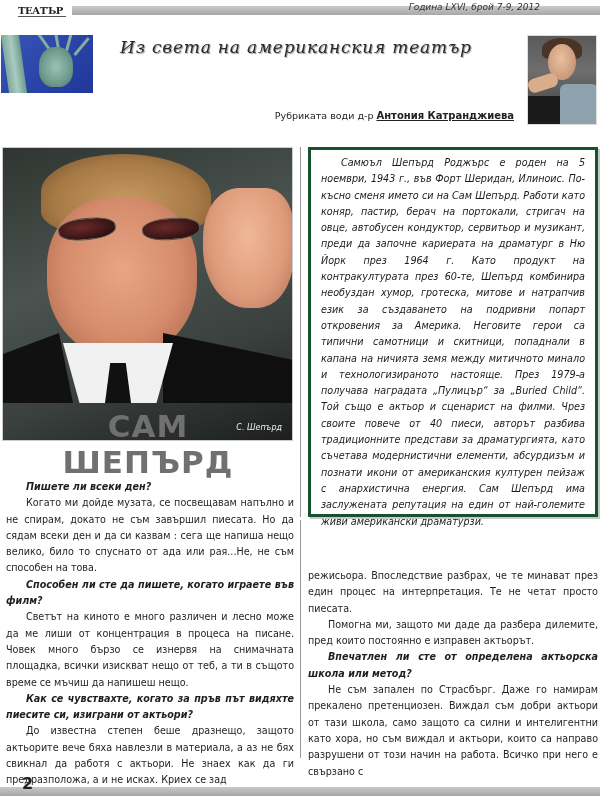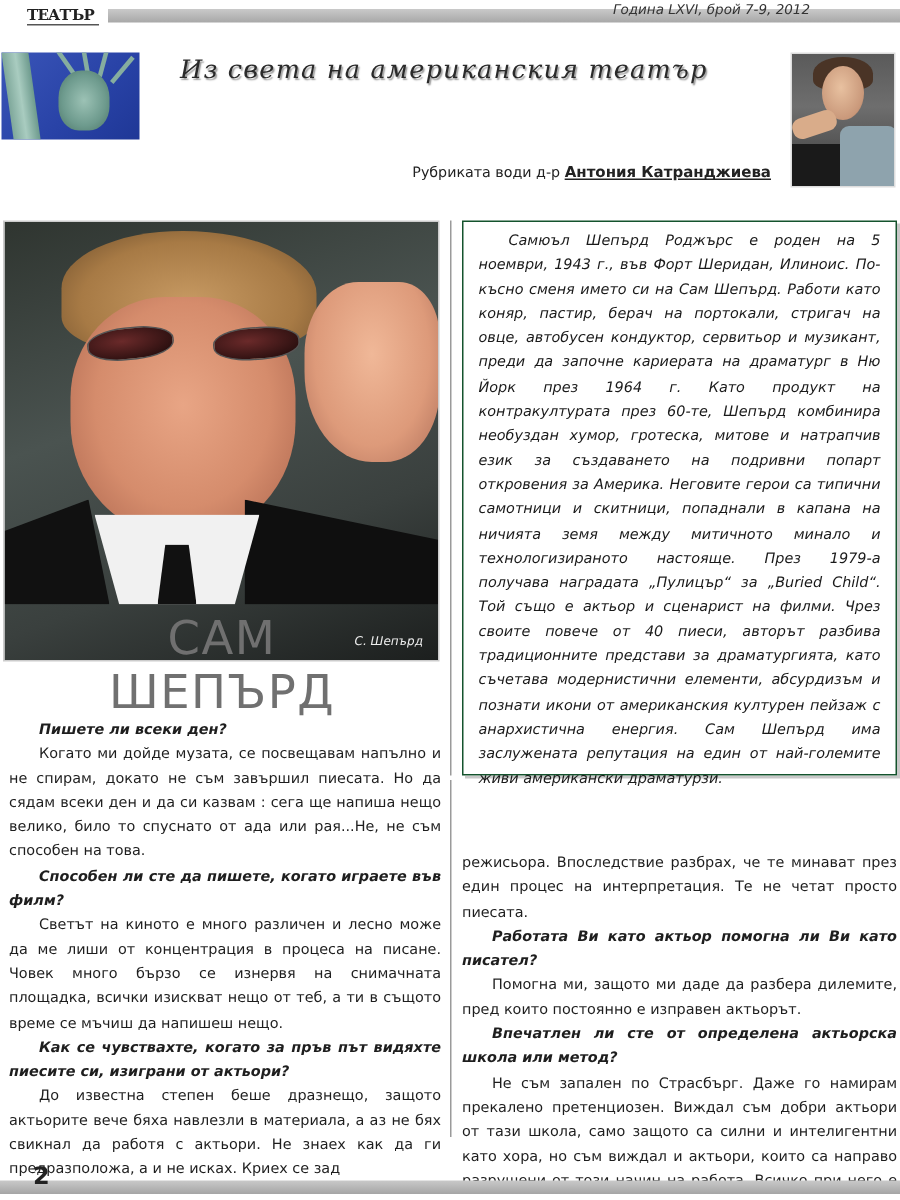--- a/index.html
+++ b/index.html
@@ -124,28 +124,28 @@
       position: absolute; left: 160px; top: 185px; width: 135px; height: 70px; background: #0f0f0f;
       clip-path: polygon(0 0, 100% 40%, 100% 100%, 0 100%);
     }
     .photo-caption {
       position: absolute; right: 10px; bottom: 8px; font-size: 8px; font-style: italic; color: #eee;
     }
 
     
     .big-name {
       position: absolute; left: 0; top: 408px; width: 296px; text-align: center;
-      font-family: "DejaVu Sans", sans-serif; font-weight: normal; color: #707070;
+      font-family: "DejaVu Sans", sans-serif; font-weight: bold; color: #707070;
       line-height: 36px; font-size: 31px; letter-spacing: 1px;
     }
 
     
     .bio-box {
       position: absolute; left: 308px; top: 147px; width: 290px; height: 370px;
-      border: 1px solid #14532d; box-shadow: 2px 2px 0 #c8c8c8;
+      border: 3px solid #14532d; box-shadow: 2px 2px 0 #c8c8c8;
       padding: 5px 10px 4px 10px;
     }
     .bio-box p {
       font-family: "DejaVu Sans", sans-serif; font-size: 9.6px; font-style: italic; line-height: 16.3px;
       text-align: justify; text-indent: 20px; color: #1a1a1a; hyphens: auto;
     }
 
     .col-divider-top { position: absolute; left: 300px; top: 147px; width: 1px; height: 370px; background: #9a9a9a; }
     .col-divider-bottom { position: absolute; left: 300px; top: 520px; width: 1px; height: 238px; background: #9a9a9a; }
 
@@ -232,20 +232,19 @@
   <p class="q">Способен ли сте да пишете, когато играете във филм?</p>
   <p>Светът на киното е много различен и лесно може да ме лиши от концентрация в процеса на писане. Човек много бързо се изнервя на снимачната площадка, всички изискват нещо от теб, а ти в същото време се мъчиш да напишеш нещо.</p>
   <p class="q">Как се чувствахте, когато за пръв път видяхте пиесите си, изиграни от актьори?</p>
   <p>До известна степен беше дразнещо, защото актьорите вече бяха навлезли в материала, а аз не бях свикнал да работя с актьори. Не знаех как да ги предразположа, а и не исках. Криех се зад</p>
 </div>
 
 <div class="col-divider-bottom"></div>
 
 <div class="col right">
   <p class="noindent">режисьора. Впоследствие разбрах, че те минават през един процес на интерпретация. Те не четат просто пиесата.</p>
-  <p class="q">Работата Ви като актьор помогна ли Ви като писател?</p>
   <p>Помогна ми, защото ми даде да разбера дилемите, пред които постоянно е изправен актьорът.</p>
   <p class="q">Впечатлен ли сте от определена актьорска школа или метод?</p>
   <p>Не съм запален по Страсбърг. Даже го намирам прекалено претенциозен. Виждал съм добри актьори от тази школа, само защото са силни и интелигентни като хора, но съм виждал и актьори, които са направо разрушени от този начин на работа.  Всичко при него е свързано с</p>
 </div>
 
 <div class="footer-bar"></div>
 <div class="page-number">2</div>
 
 </body></html>

